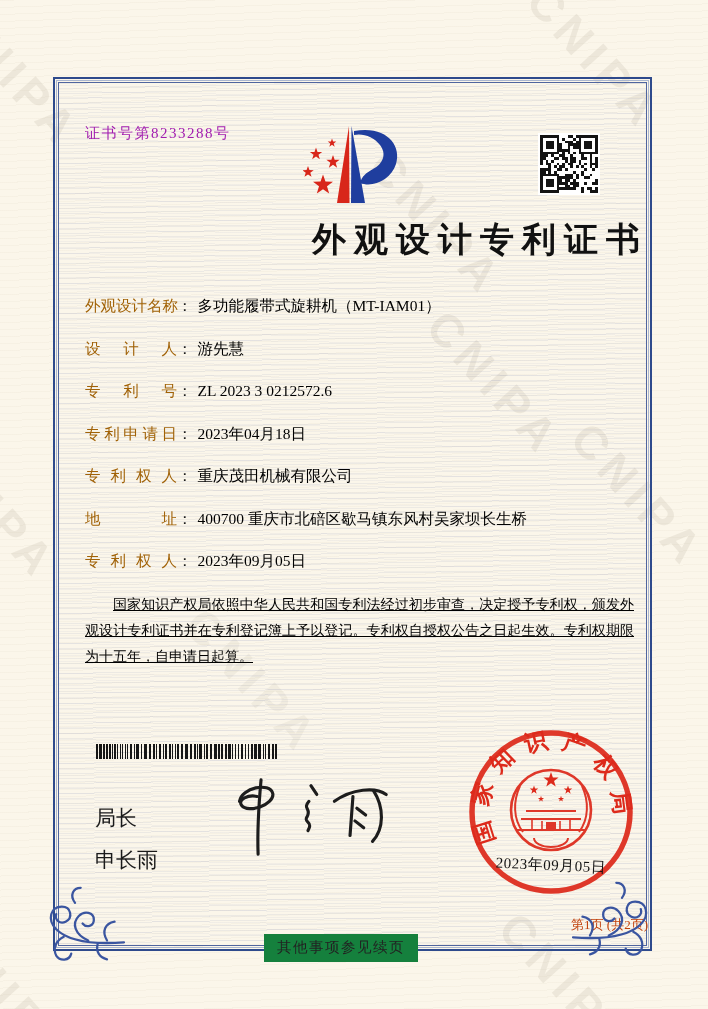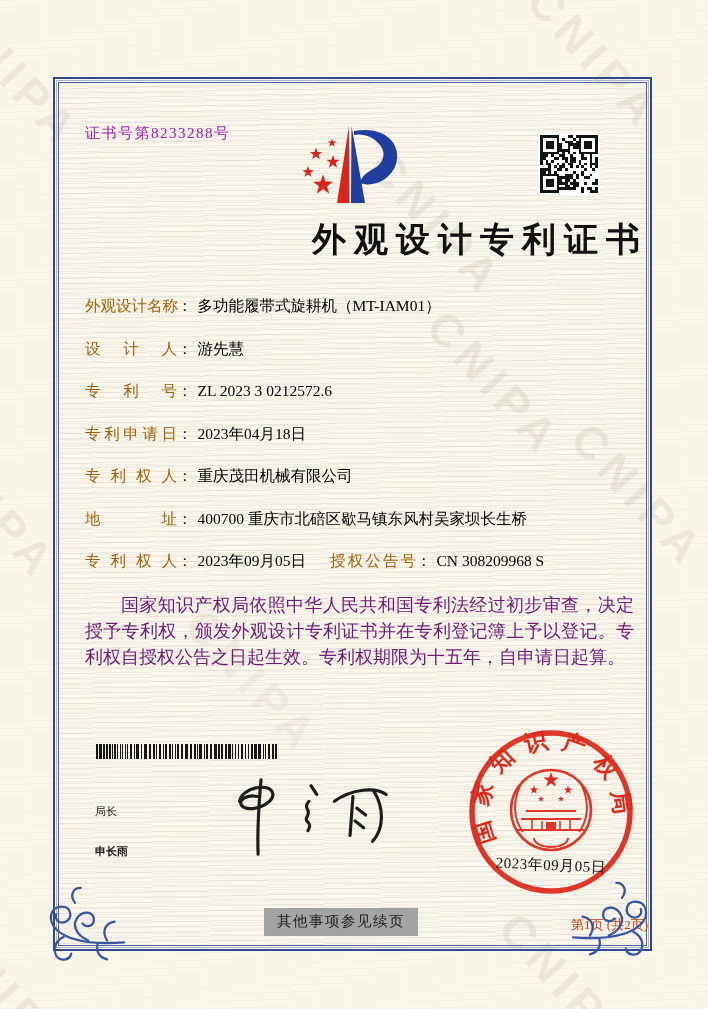--- a/index.html
+++ b/index.html
@@ -31,30 +31,30 @@
   .logo{position:absolute;left:303px;top:118px;z-index:2;}
   .qr{position:absolute;left:538px;top:133px;width:62px;height:62px;background:#fff;padding:2px;box-sizing:border-box;z-index:2;}
   .qr svg{display:block;width:58px;height:58px;shape-rendering:crispEdges;}
   .title{position:absolute;left:57px;top:217px;width:591px;text-align:right;font-size:34px;font-weight:700;letter-spacing:8px;color:#111;z-index:2;}
   .fields{position:absolute;left:85px;top:296px;width:552px;font-size:15.5px;z-index:2;}
   .frow{position:absolute;left:0;white-space:nowrap;height:22px;width:552px;}
   .flabel{display:inline-block;width:92px;text-align:justify;text-align-last:justify;color:#a16207;}
   .flabel.w2{width:86px;}
   .fvalue{margin-left:5px;color:#000000;}
   .fpair2{position:absolute;left:245px;top:0;}
-  .paras{position:absolute;left:85px;top:592px;width:549px;font-size:18px;line-height:26px;text-align:justify;color:#701a75;z-index:2;}
+  .paras{position:absolute;left:85px;top:592px;width:549px;font-size:14px;line-height:26px;text-align:justify;color:#000000;z-index:2;text-decoration:underline;}
   .paras p{margin:0 0 3px 0;text-indent:2em;}
   .barcode{position:absolute;left:96px;top:744px;z-index:2;}
-  .issuer{position:absolute;left:95px;top:804px;font-family:"Liberation Sans","DejaVu Sans",sans-serif;font-size:11px;color:#1a1a1a;z-index:2;}
-  .issuer .iname{margin-top:25px;font-weight:bold;}
+  .issuer{position:absolute;left:95px;top:804px;font-family:"Liberation Sans","DejaVu Sans",sans-serif;font-size:21px;color:#1a1a1a;z-index:2;}
+  .issuer .iname{margin-top:14px;}
   .sig{position:absolute;left:208px;top:772px;z-index:3;}
   .seal{position:absolute;left:464px;top:726px;width:174px;height:174px;z-index:5;}
   .seal-date{position:absolute;left:464px;top:856px;width:174px;text-align:center;font-size:15px;color:#141414;transform:rotate(2.5deg);letter-spacing:0.5px;z-index:6;}
   .pfooter{position:absolute;left:57px;top:916px;width:591px;text-align:right;font-size:13px;color:#c2410c;z-index:2;}
-  .cont{position:absolute;left:264px;top:908px;background:#a3a3a3;padding:4px 13px 5px;font-size:14.5px;letter-spacing:1.5px;color:#222;z-index:3;}
+  .cont{position:absolute;left:264px;top:934px;background:#15803d;padding:4px 13px 5px;font-size:14.5px;letter-spacing:1.5px;color:#222;z-index:3;}
   .flourish{position:absolute;z-index:4;}
   .flourish.fl-left{left:36px;top:884px;}
   .flourish.fl-right{left:566px;top:879px;}
   .flourish.fl-right svg{transform:scaleX(-1);}
 </style>
 </head>
 <body>
 
 <span class="wm" style="left:-25px;top:-8px">CNIPA</span>
 <span class="wm" style="left:556px;top:-26px">CNIPA</span>
@@ -344,23 +344,20 @@
     <span class="flabel">专利申请日</span><span class="fcolon">：</span><span class="fvalue">2023年04月18日</span>
   </div>
   <div class="frow" style="top:170px">
     <span class="flabel">专利权人</span><span class="fcolon">：</span><span class="fvalue">重庆茂田机械有限公司</span>
   </div>
   <div class="frow" style="top:212.5px">
     <span class="flabel">地址</span><span class="fcolon">：</span><span class="fvalue">400700 重庆市北碚区歇马镇东风村吴家坝长生桥</span>
   </div>
   <div class="frow" style="top:255px">
     <span class="flabel">专利权人</span><span class="fcolon">：</span><span class="fvalue">2023年09月05日</span>
-    <span class="fpair2">
-      <span class="flabel w2">授权公告号</span><span class="fcolon">：</span><span class="fvalue">CN 308209968 S</span>
-    </span>
   </div>
 </div>
 
 <div class="paras">
   <p>国家知识产权局依照中华人民共和国专利法经过初步审查，决定授予专利权，颁发外观设计专利证书并在专利登记簿上予以登记。专利权自授权公告之日起生效。专利权期限为十五年，自申请日起算。</p>
 </div>
 
 <div class="barcode">
   <svg id="barcode-svg" viewBox="0 0 186 15" width="186" height="15" fill="#161616" shape-rendering="crispEdges">
       <rect x="0" y="0" width="2" height="15"></rect>

